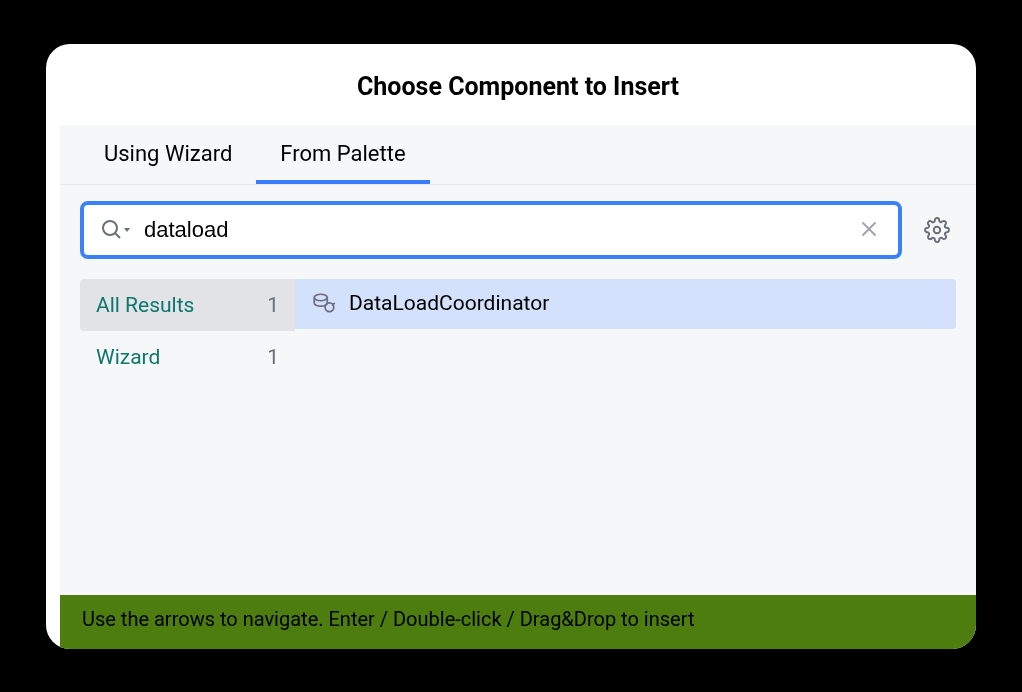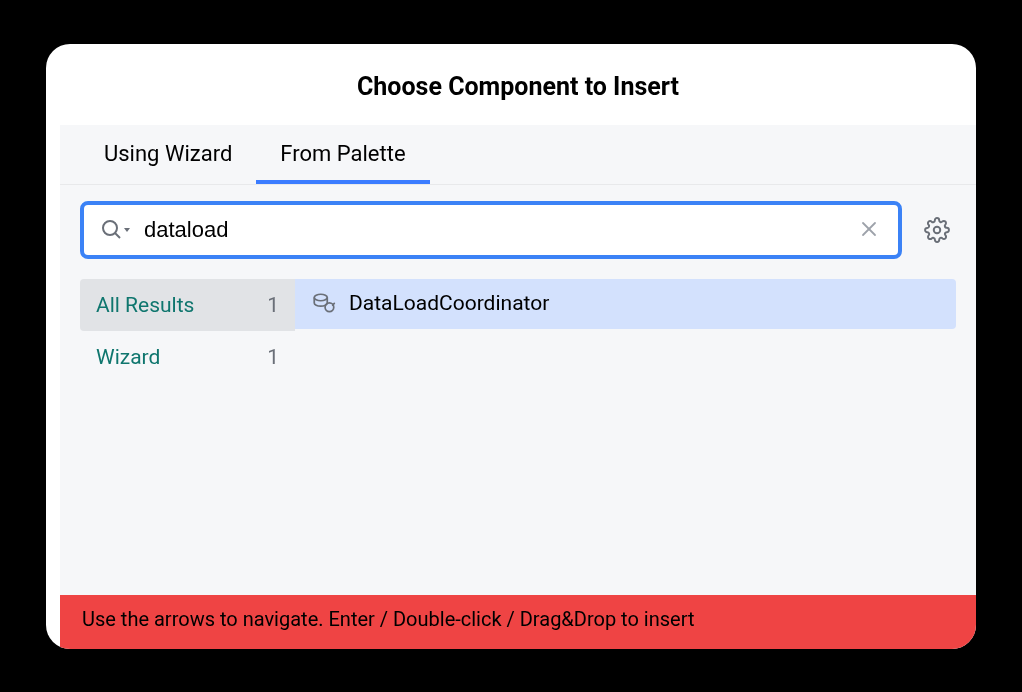--- a/index.html
+++ b/index.html
@@ -150,21 +150,21 @@
       align-items: center;
       color: #6a6f78;
     }
     .result-label {
       color: #000;
     }
     .footer {
       padding: 12px 22px 18px;
       font-size: 20px;
       color: #000;
-      background: #ef4444;
+      background: #4d7c0f;
     }
   </style>
 </head>
 <body>
 
 <div class="dialog">
   <div class="dialog-title">Choose Component to Insert</div>
 
   <div class="tabs-section">
     <div class="tabs">

